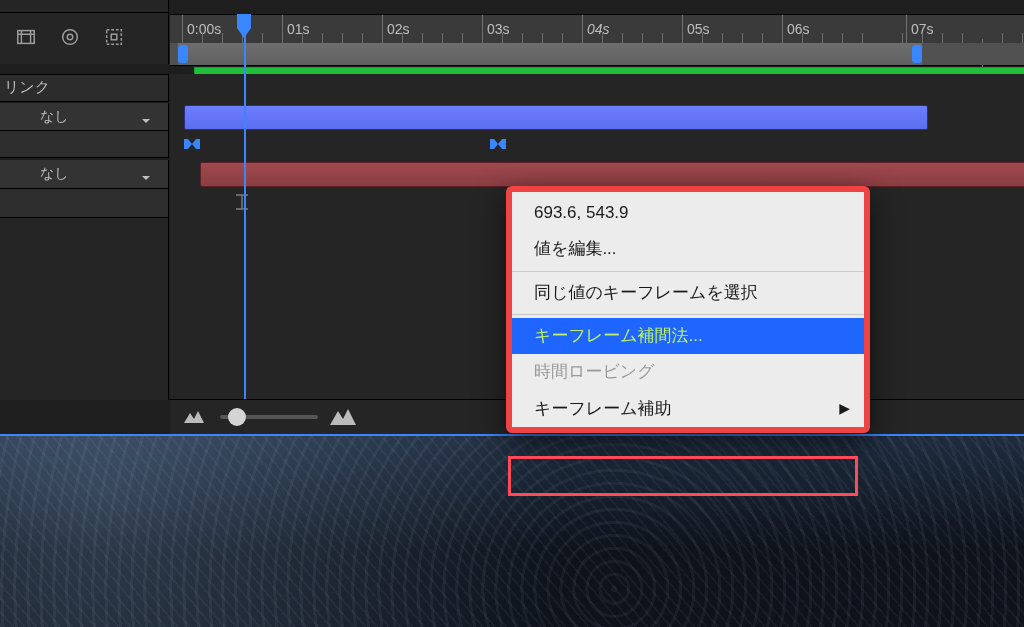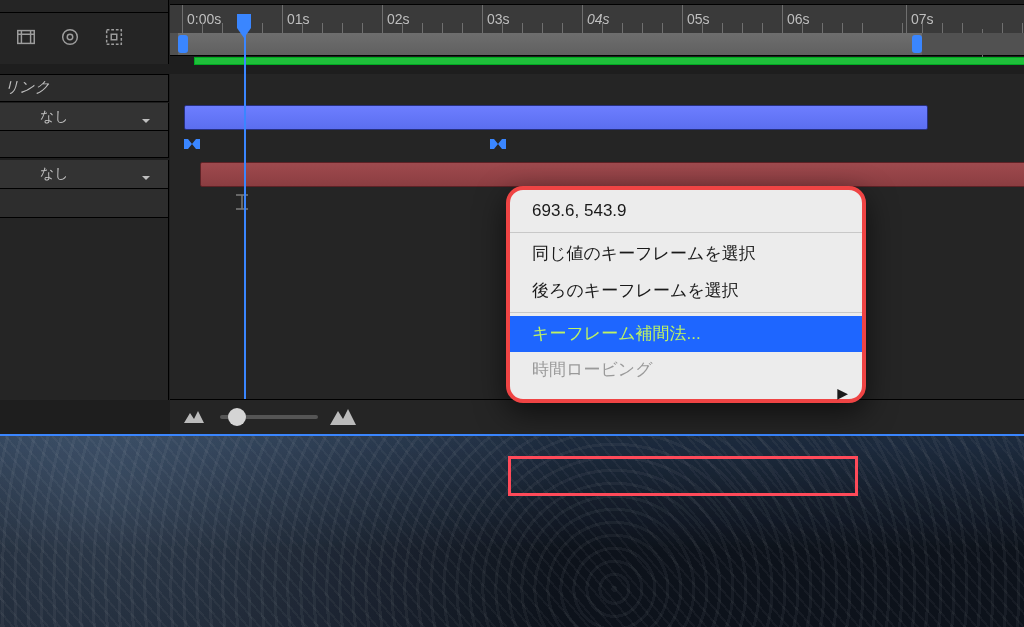--- a/index.html
+++ b/index.html
@@ -41,21 +41,21 @@
   .icon {
     width:24px; height:24px;
     display:flex; align-items:center; justify-content:center;
   }
   .icon svg { width:22px; height:22px; fill:none; stroke:#9d9d9d; stroke-width:1.6; }
 
   
   .time-ruler {
     position: absolute;
     left: 170px;
-    top: 4px;
+    top: 14px;
     right: 0;
     height: 50px;
     background: #3a3a3a;
     border-top: 1px solid #000;
     border-bottom: 1px solid #000;
   }
   .ruler-top {
     position:absolute; left:0; top:0; right:0; height:28px;
     background:#3a3a3a;
     border-bottom:1px solid #000;
@@ -99,21 +99,20 @@
     position:absolute; left:0; width:169px;
     border-right:1px solid #000;
     box-sizing:border-box;
     background:#2c2c2c;
   }
   .parent-label-row { 
     top:74px; height:28px;
     background:#2c2c2c;
     border-top:1px solid #000;
     border-bottom:1px solid #000;
-    font-style:italic;
   }
   .parent-label-row .txt { position:absolute; left:4px; top:3px; font-size:15px; color:#bfbfbf; }
 
   .row-a { top:103px; height:28px; background:#333333; border-bottom:1px solid #000; }
   .row-a-sub { top:131px; height:27px; background:#2d2d2d; border-bottom:1px solid #000; }
   .row-b { top:160px; height:29px; background:#333333; border-bottom:1px solid #000; }
   .row-b-sub { top:189px; height:29px; background:#2d2d2d; border-bottom:1px solid #000; }
   .rest { top:218px; height:182px; background:#252525; }
 
   .select-box {
@@ -197,22 +196,22 @@
       linear-gradient(180deg, rgba(30,45,65,0.9) 0%, rgba(5,7,10,0.9) 60%);
     mix-blend-mode:screen;
     opacity:0.8;
   }
 
   
   .context-menu {
     position:absolute; left:506px; top:186px;
     width:352px;
     background:#ececec;
-    border:4px solid #ef4444;
-    border-radius:17px;
+    border:6px solid #ef4444;
+    border-radius:6px;
     box-shadow: 0 10px 30px rgba(0,0,0,0.6);
     font-size:17px;
     color:#1a1a1a;
   }
   .context-menu .item {
     padding:5px 22px;
     line-height:1.55;
     position:relative;
   }
   .context-menu .item.disabled { color:#9a9a9a; }
@@ -413,26 +412,27 @@
     <div class="knob"></div>
     <svg class="mtn-big" width="26" height="16" viewBox="0 0 26 16">
         <path d="M0 16 L8 2 L13 10 L18 0 L26 16 Z" fill="#bbb"></path>
       </svg>
   </div>
 
   <div class="preview"></div>
 
   <div class="context-menu">
     <div class="item header">693.6, 543.9</div>
+    <div class="item">値を編集...</div>
     <hr>
     <div class="item">同じ値のキーフレームを選択</div>
-    <div class="item">後ろのキーフレームを選択</div>
     <hr>
     <div class="item selected">キーフレーム補間法...</div>
     <div class="item disabled">時間ロービング</div>
     <div class="item">
+      <span>キーフレーム補助</span>
       <span class="arrow">▶</span>
     </div>
   </div>
 
   <div class="highlight-box"></div>
 
 </div>
 
 </body></html>

